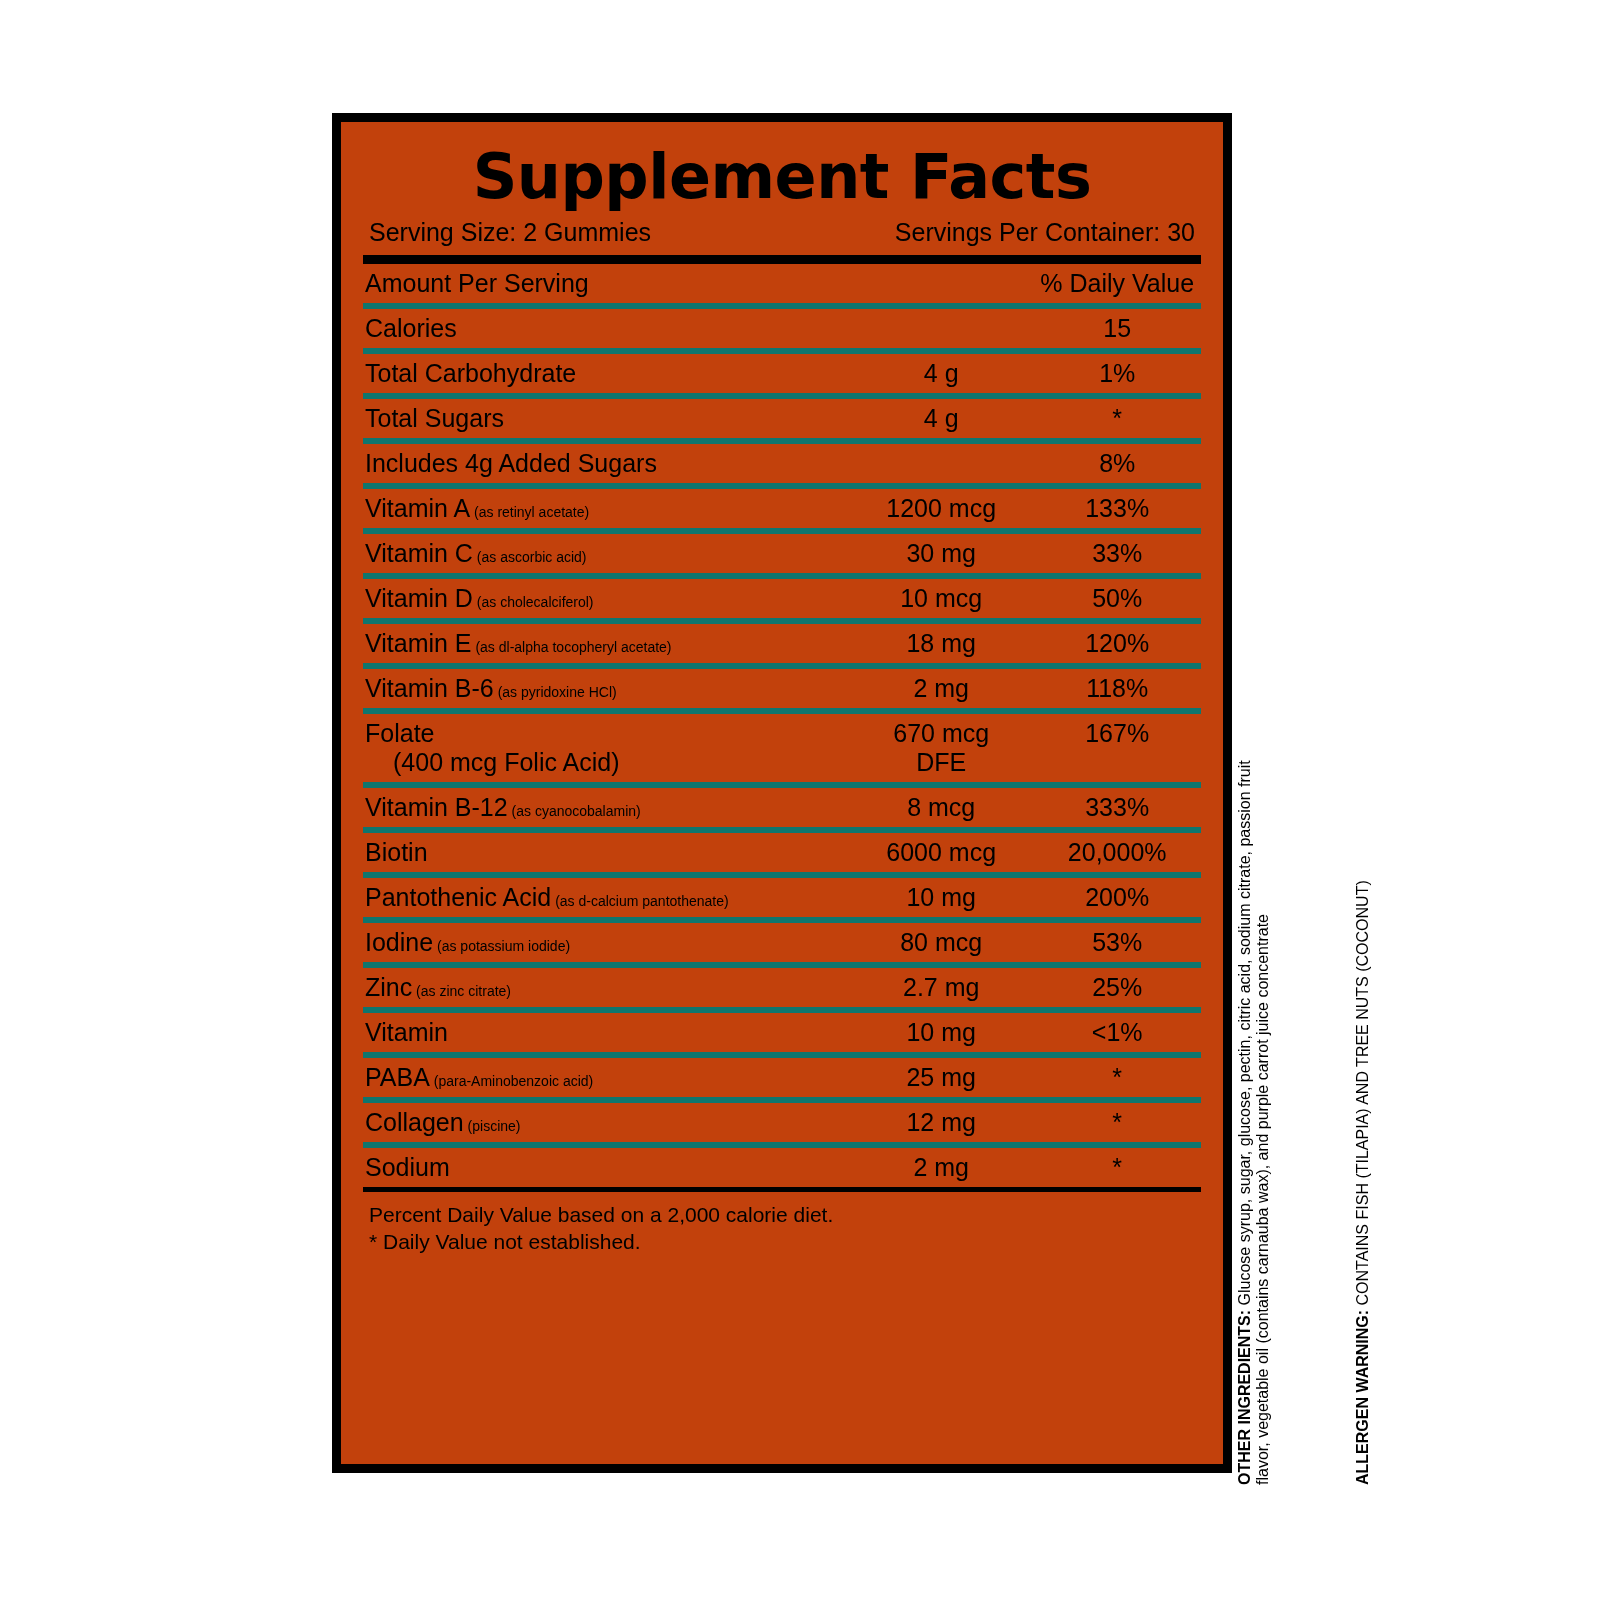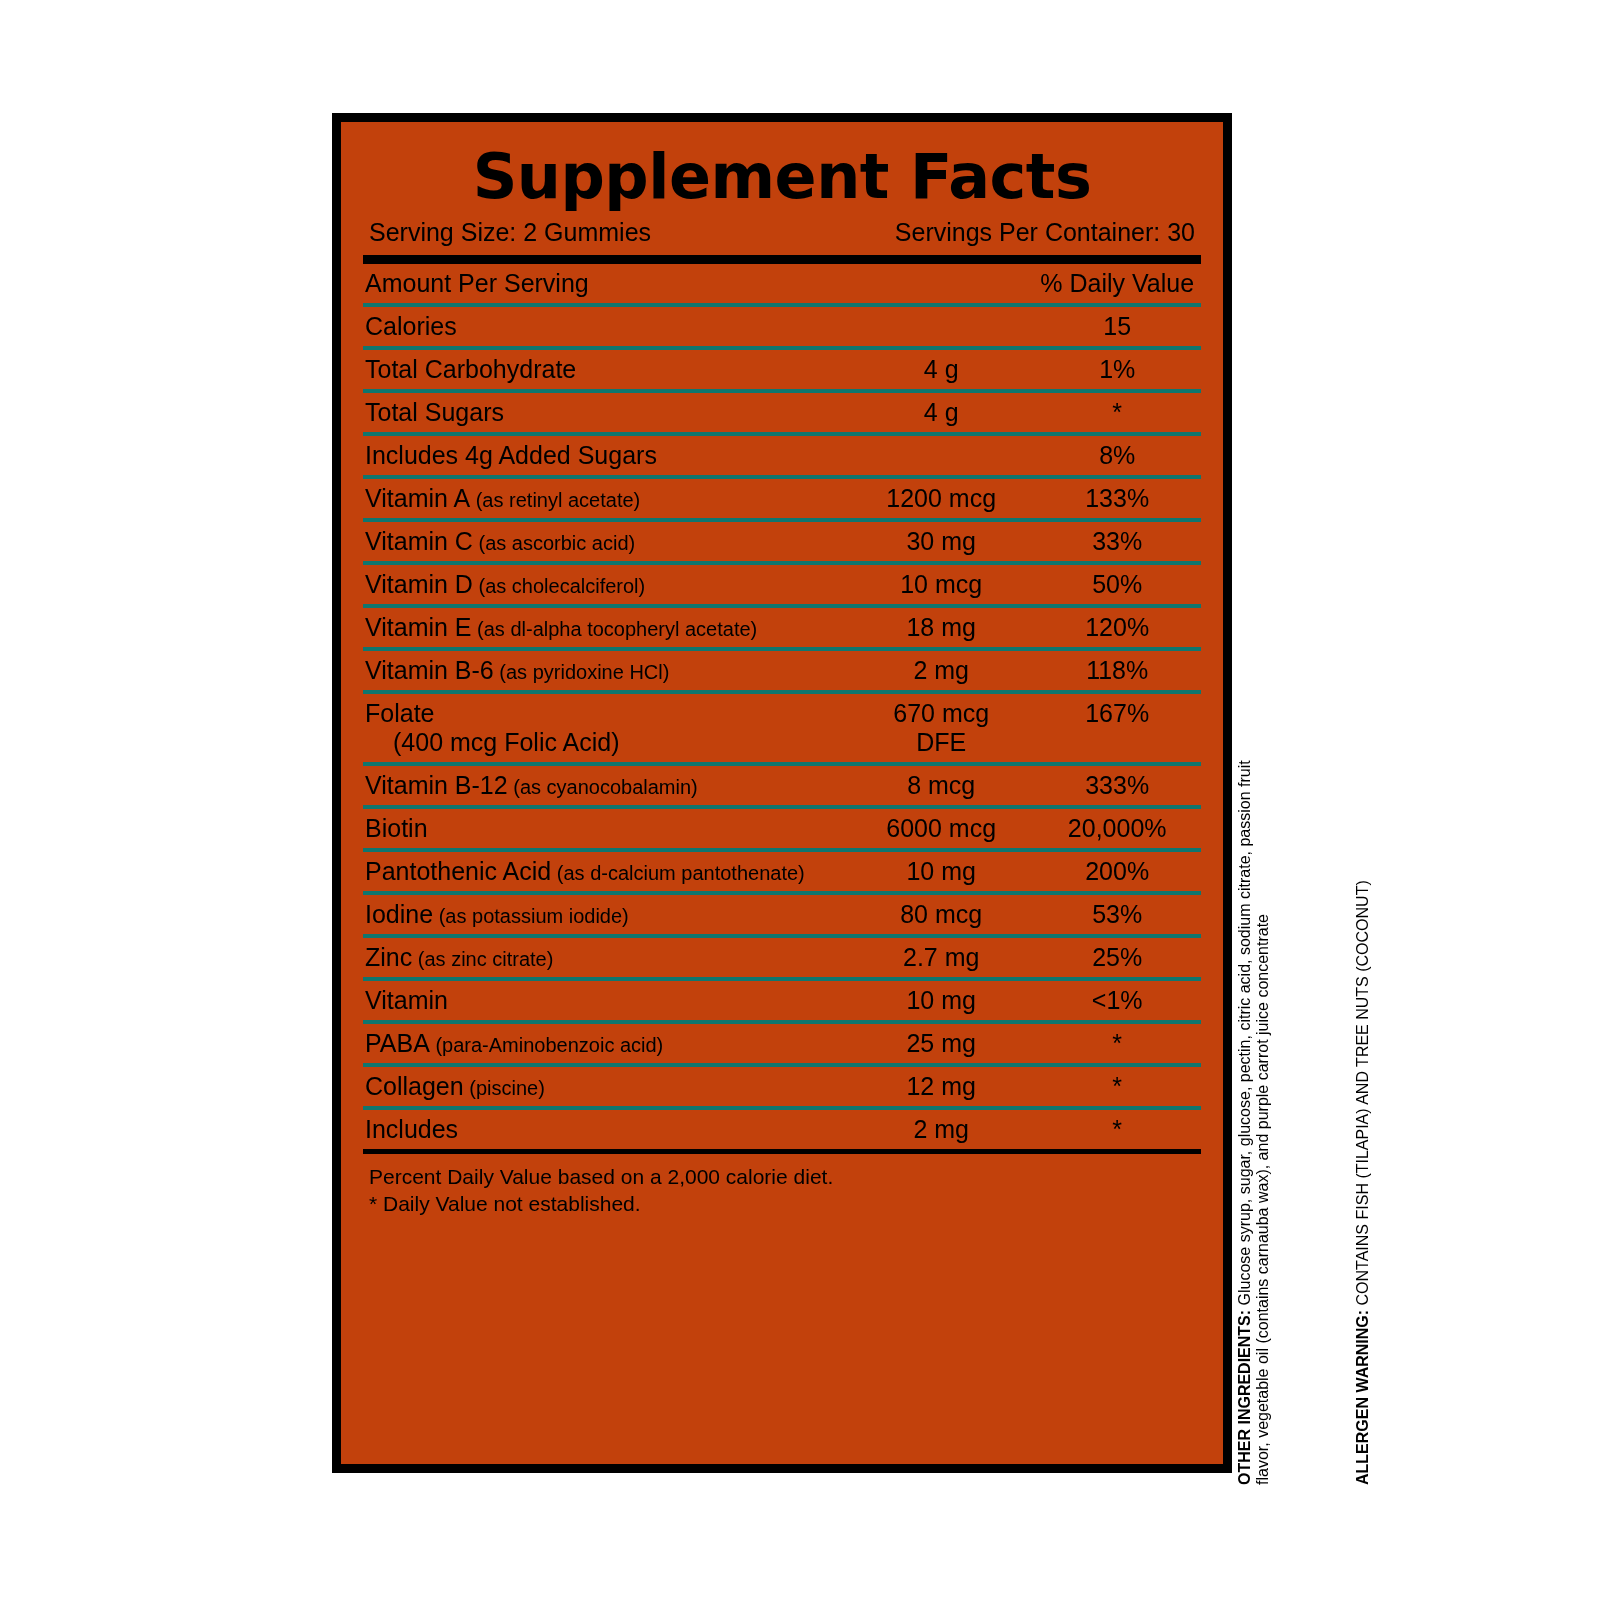--- a/index.html
+++ b/index.html
@@ -59,30 +59,30 @@
   .rule-med   { border-top: 5px solid #000; }
 
   table.facts {
     width: 100%;
     border-collapse: collapse;
     font-size: 25px;
   }
   table.facts td {
     padding: 5px 2px 5px 2px;
     vertical-align: top;
-    border-bottom: 4px solid #0f766e;
+    border-bottom: 6px solid #0f766e;
   }
   table.facts tr:last-child td { border-bottom: none; }
 
   td.c-name   { text-align: left; width: 58%; padding-left: 6px; }
   td.c-amount { text-align: center; width: 22%; white-space: pre-line; }
   td.c-dv     { text-align: center; width: 20%; padding-right: 10px; }
 
   .nm { font-size: 25px; }
-  .sub { font-size: 20px; }
+  .sub { font-size: 14px; }
   .indent1 { padding-left: 36px; }
   .indent2 { padding-left: 70px; }
   .folate-sub { display: block; font-size: 25px; padding-left: 28px; }
 
   .footnotes {
     font-size: 21px;
     line-height: 1.28;
     padding: 10px 6px 0 6px;
   }
 
@@ -212,21 +212,21 @@
             <td class="c-name"><span class="nm">PABA</span><span class="sub"> (para-Aminobenzoic acid)</span></td>
             <td class="c-amount">25 mg</td>
             <td class="c-dv">*</td>
           </tr>
           <tr>
             <td class="c-name"><span class="nm">Collagen</span><span class="sub"> (piscine)</span></td>
             <td class="c-amount">12 mg</td>
             <td class="c-dv">*</td>
           </tr>
           <tr>
-            <td class="c-name"><span class="nm">Includes</span></td>
+            <td class="c-name"><span class="nm">Sodium</span></td>
             <td class="c-amount">2 mg</td>
             <td class="c-dv">*</td>
           </tr>
         </tbody>
     </table>
 
     <div class="rule-med"></div>
 
     <div class="footnotes">
       <div>Percent Daily Value based on a 2,000 calorie diet.</div>

